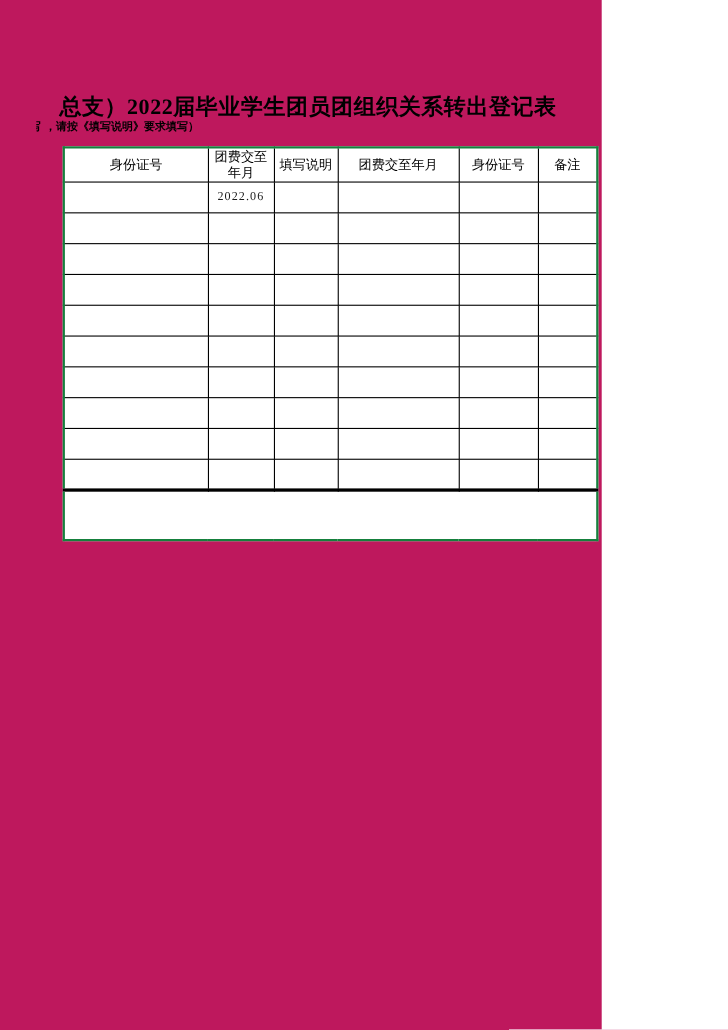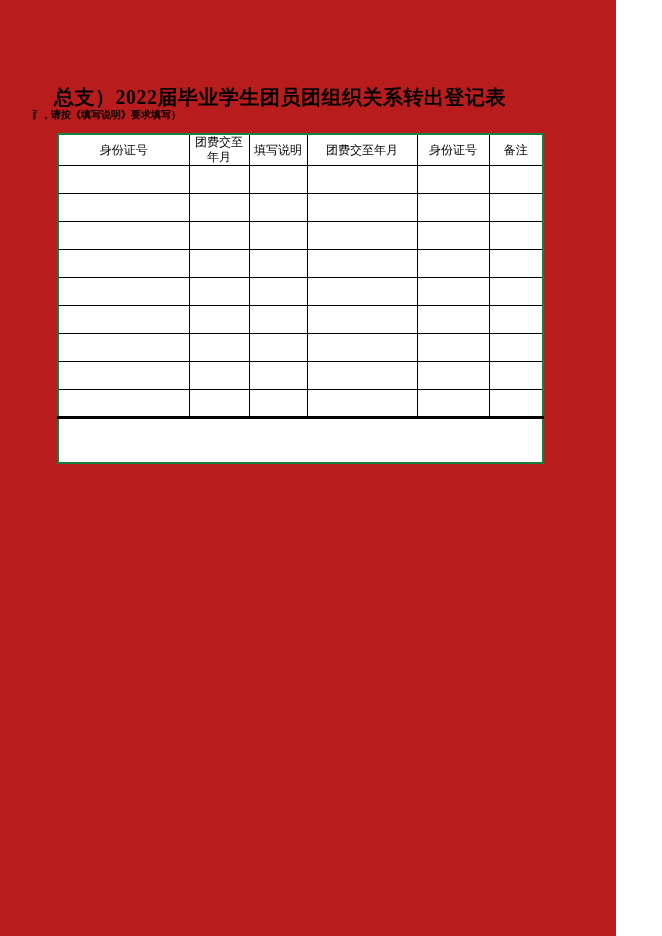--- a/index.html
+++ b/index.html
@@ -2,23 +2,23 @@
 <html><head>
 <meta charset="utf-8">
 <style>
   html, body {
     margin: 0;
     padding: 0;
     background: #ffffff;
   }
   .page {
     position: relative;
-    width: 616px;
+    width: 547px;
     height: 936px;
-    background: #b91c1c;
+    background: #be185d;
     overflow: hidden;
     font-family: "Liberation Serif", "DejaVu Serif", serif;
     color: #000000;
   }
   .page-title {
     position: absolute;
     left: 54px;
     top: 84px;
     font-size: 20px;
     font-weight: bold;
@@ -111,20 +111,28 @@
           <th>团费交至年月</th>
           <th>填写说明</th>
           <th>团费交至年月</th>
           <th>身份证号</th>
           <th>备注</th>
         </tr>
     </thead>
     <tbody>
         <tr>
           <td></td>
+          <td class="fee-cell">2022.06</td>
+          <td></td>
+          <td></td>
+          <td></td>
+          <td></td>
+        </tr>
+        <tr>
+          <td></td>
           <td></td>
           <td></td>
           <td></td>
           <td></td>
           <td></td>
         </tr>
         <tr>
           <td></td>
           <td></td>
           <td></td>

